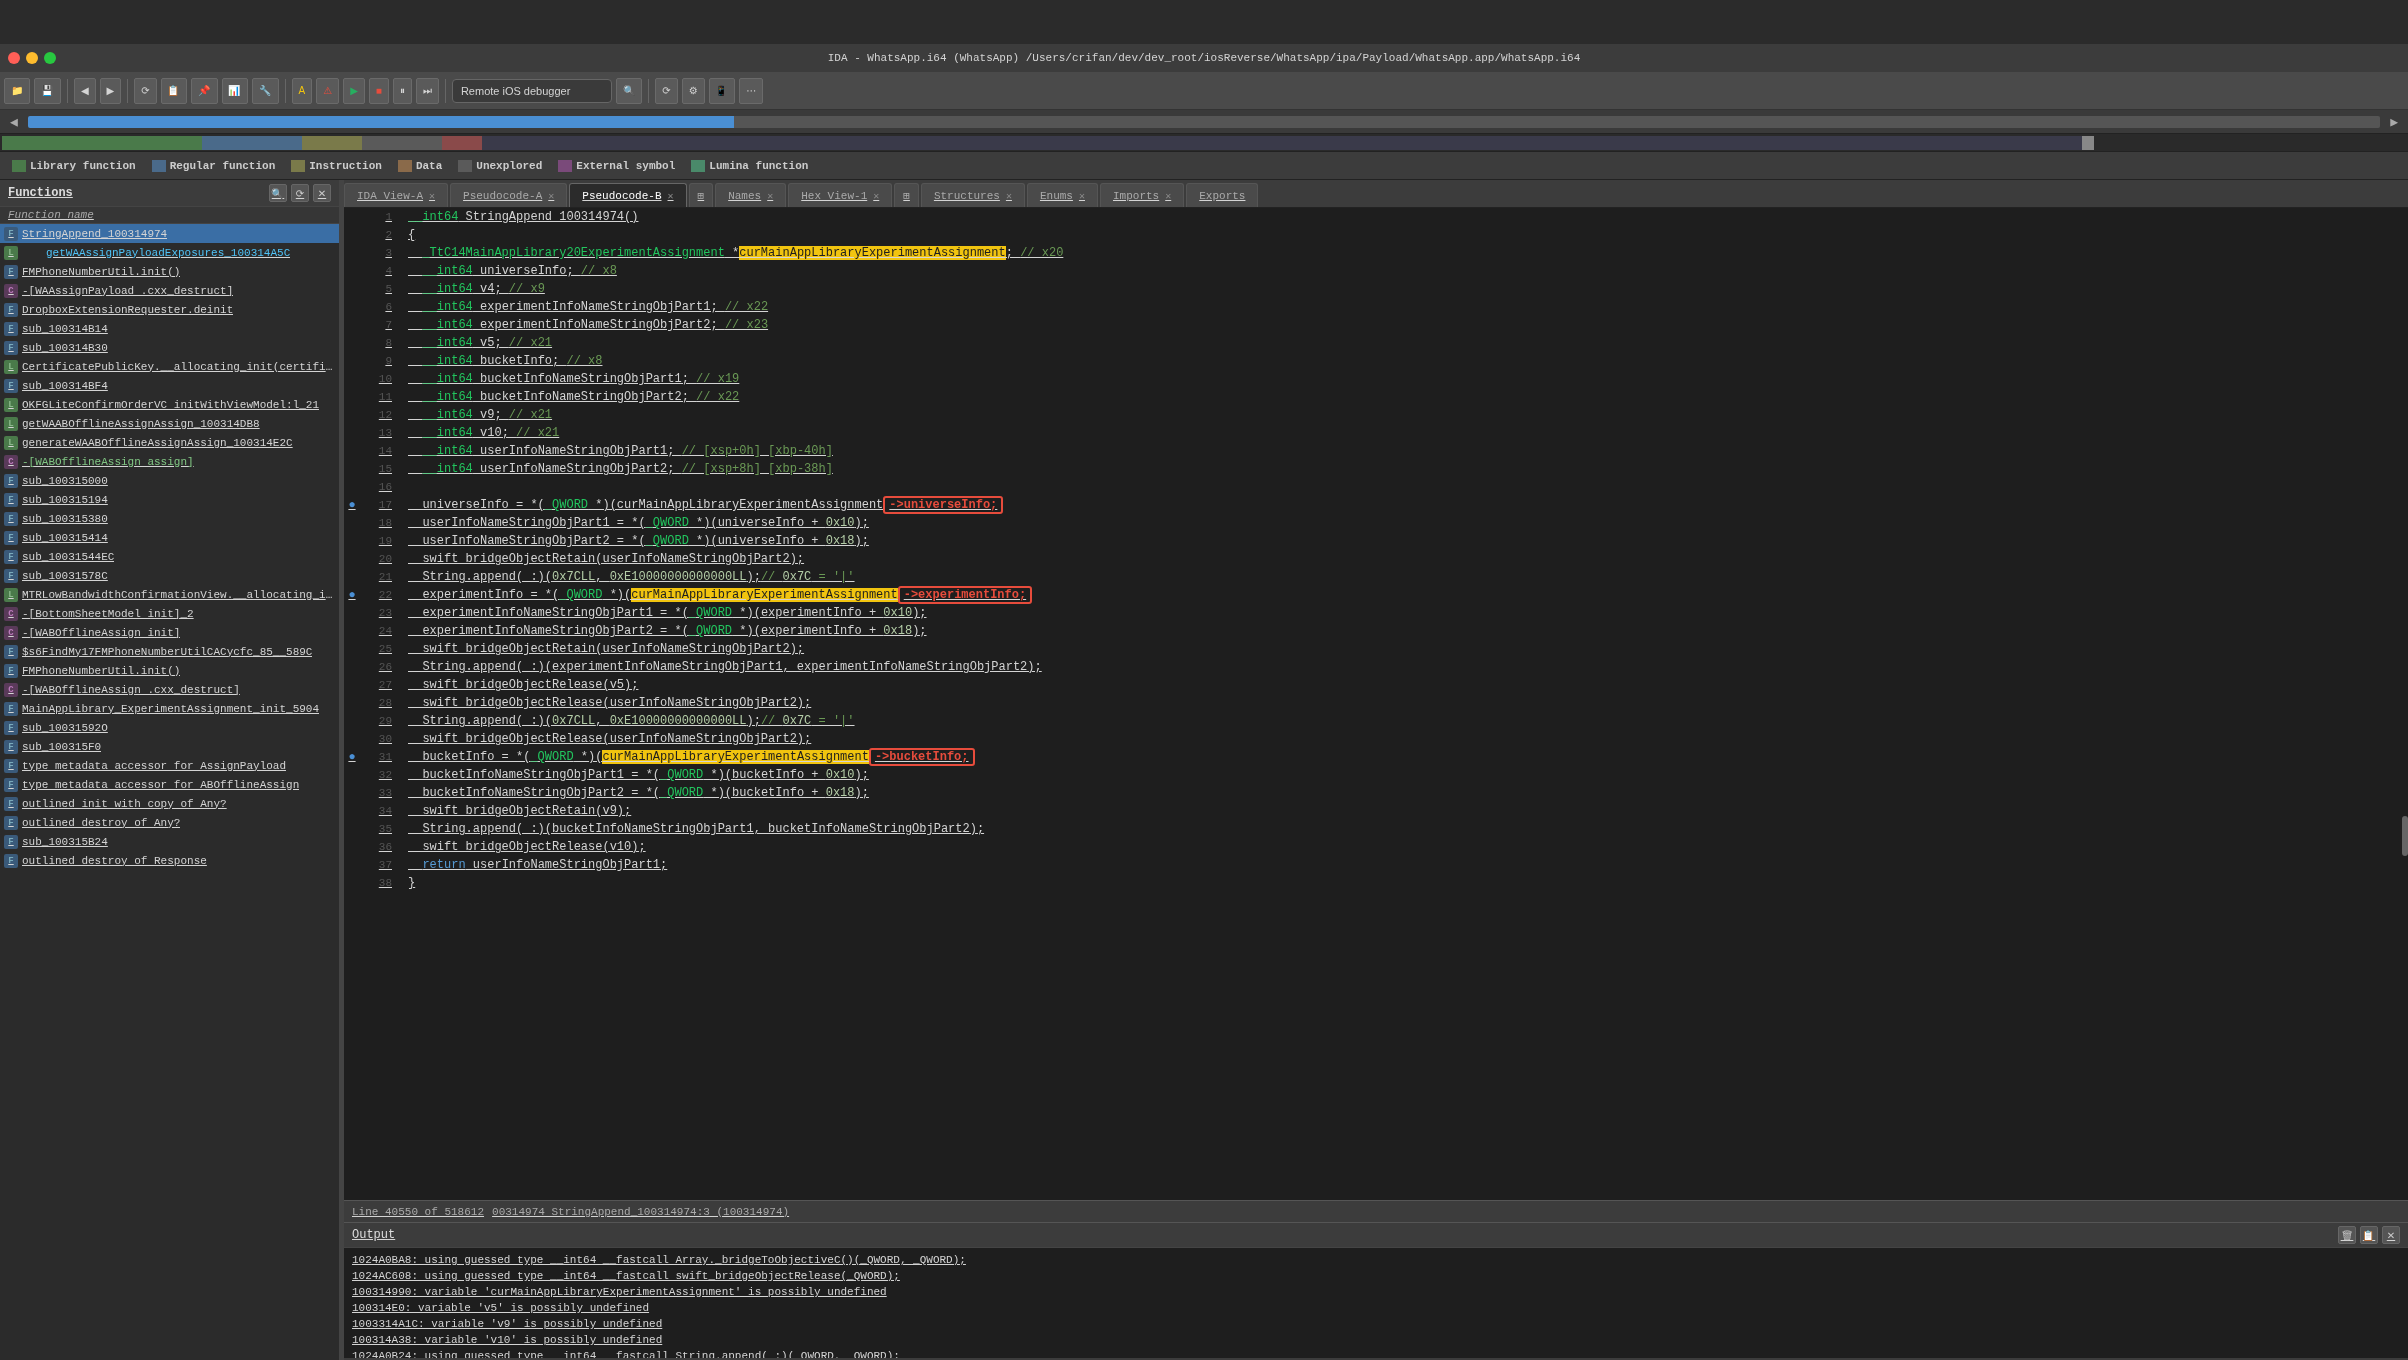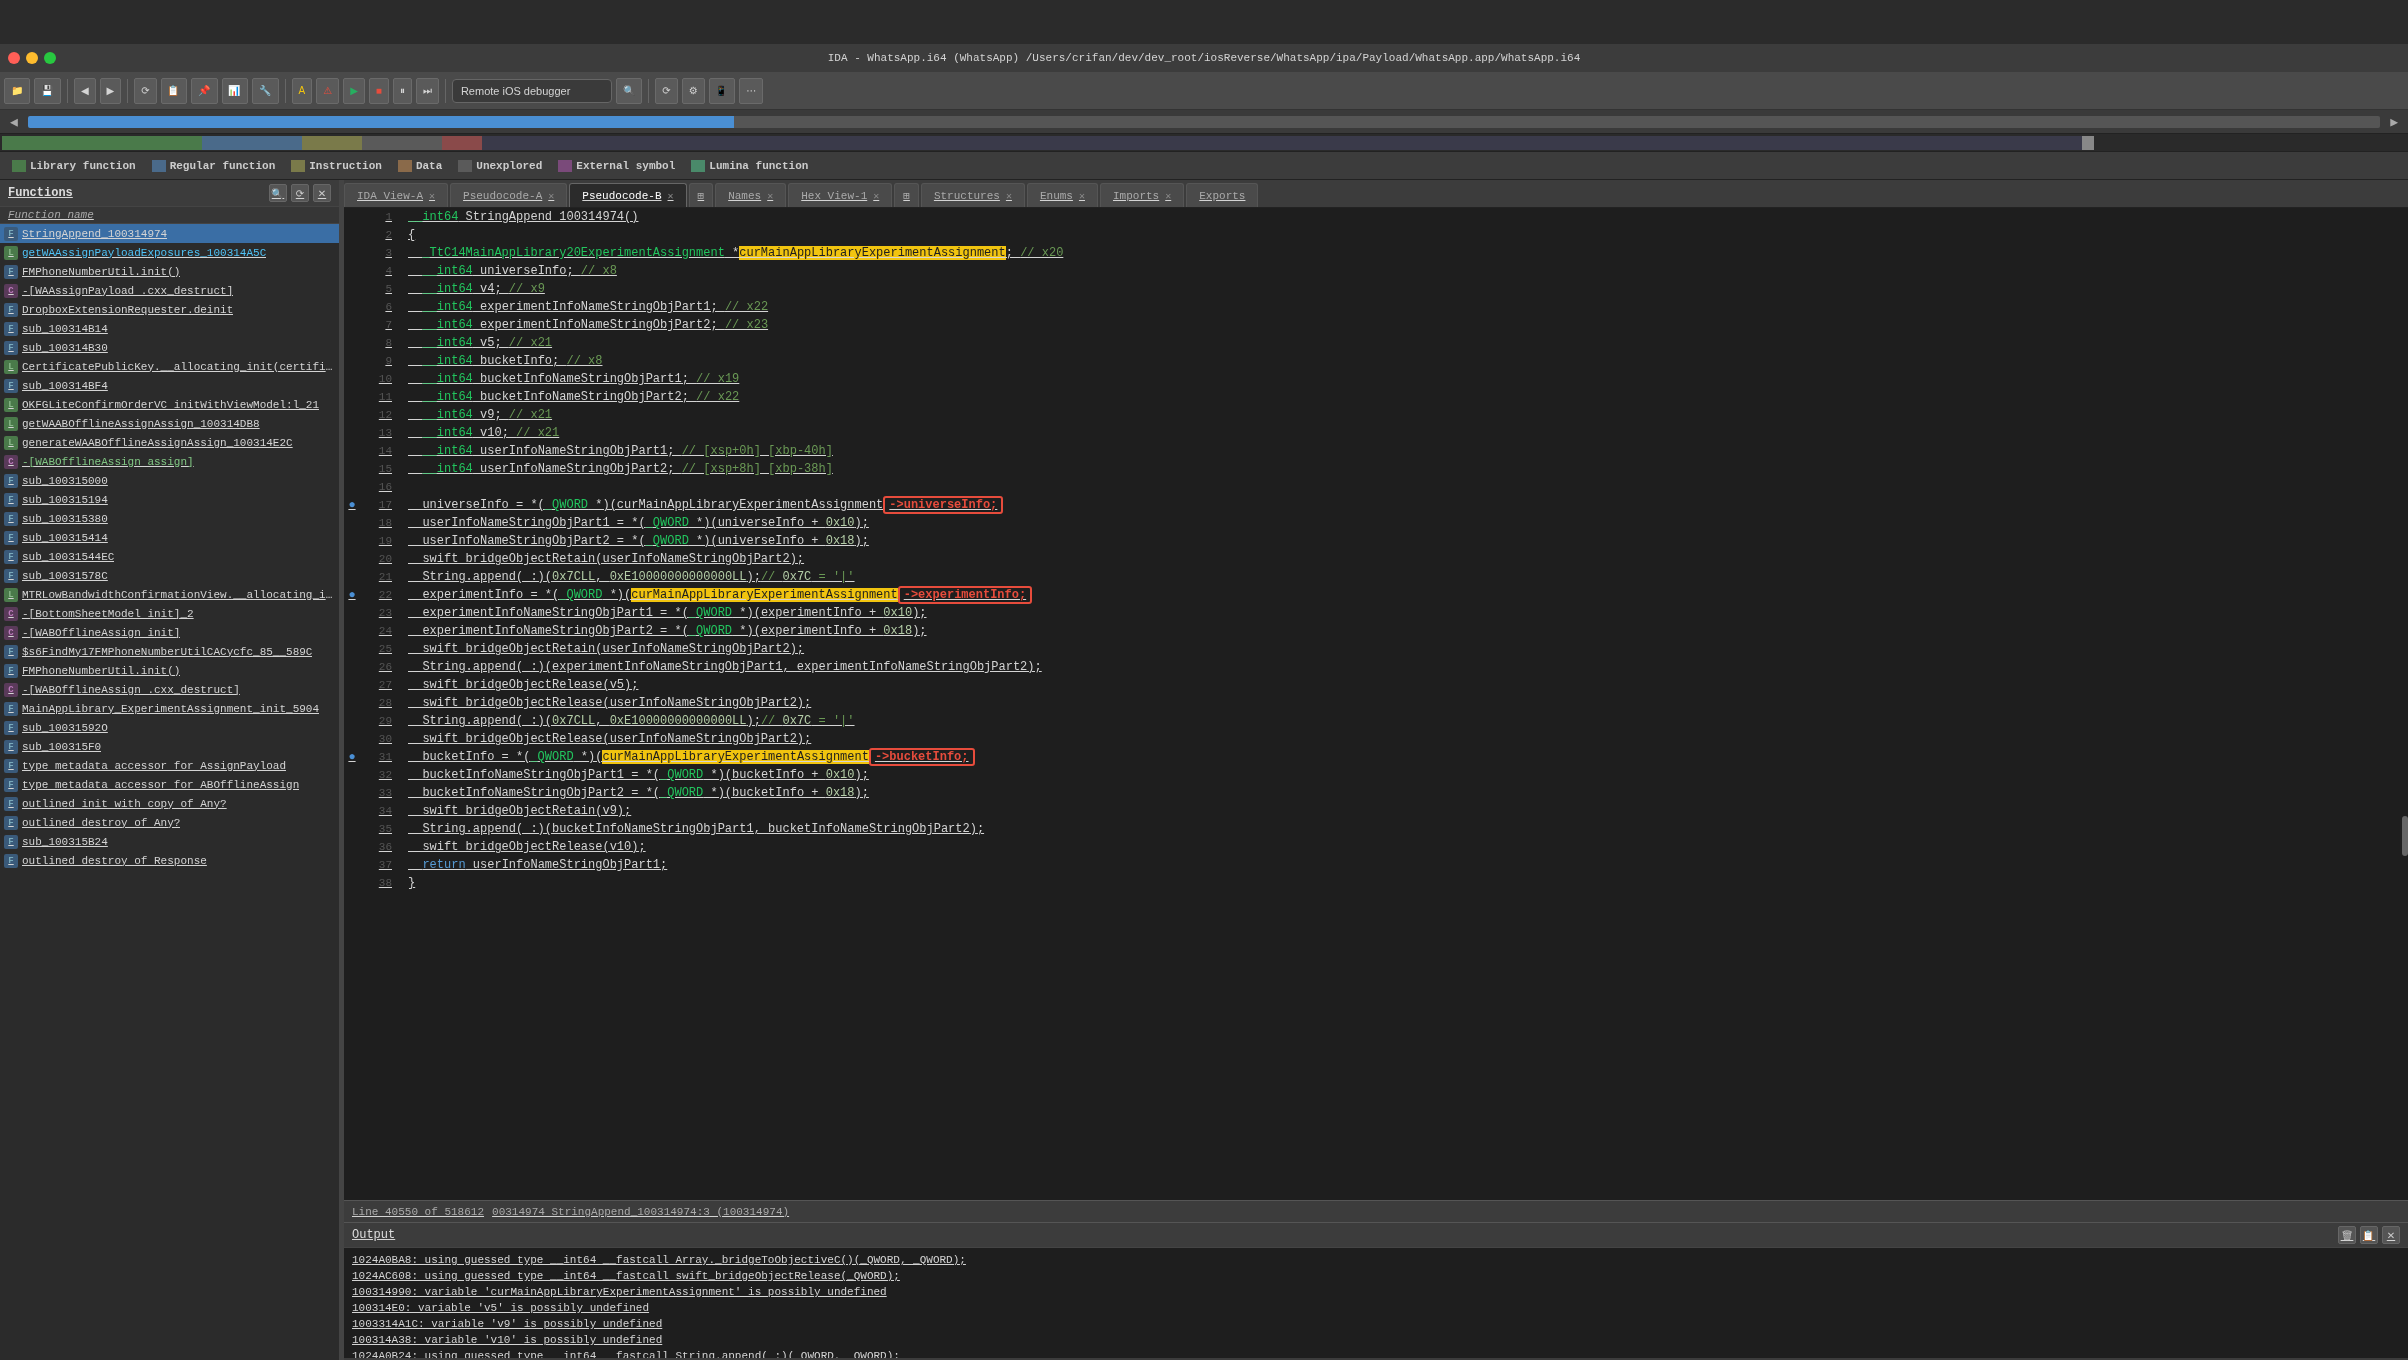--- a/index.html
+++ b/index.html
@@ -134,21 +134,21 @@
       cursor: pointer;
       height: 19px;
       gap: 4px;
     }
     .func-item.selected { background: #3a6ea5; }
     .func-icon { width: 14px; height: 14px; display: flex; align-items: center; justify-content: center; font-size: 9px; font-weight: bold; border-radius: 2px; flex-shrink: 0; }
     .func-icon-l { background: #4a7a4a; color: #8cba8c; }
     .func-icon-r { background: #3a5a7a; color: #7aaabb; }
     .func-icon-cxx { background: #5a3a5a; color: #bb7abb; }
     .func-name { font-size: 11px; color: #d4d4d4; white-space: nowrap; overflow: hidden; text-overflow: ellipsis; }
-    .func-name.highlighted { color: #4fc3f7; }
+    .func-name.highlighted { color: #4fc3f7; margin-left: 24px; }
     .func-name.green { color: #81c784; }
 
     
     #content { flex: 1; display: flex; flex-direction: column; overflow: hidden; }
 
     
     #tabs {
       background: #3c3c3c;
       height: 28px;
       display: flex;

